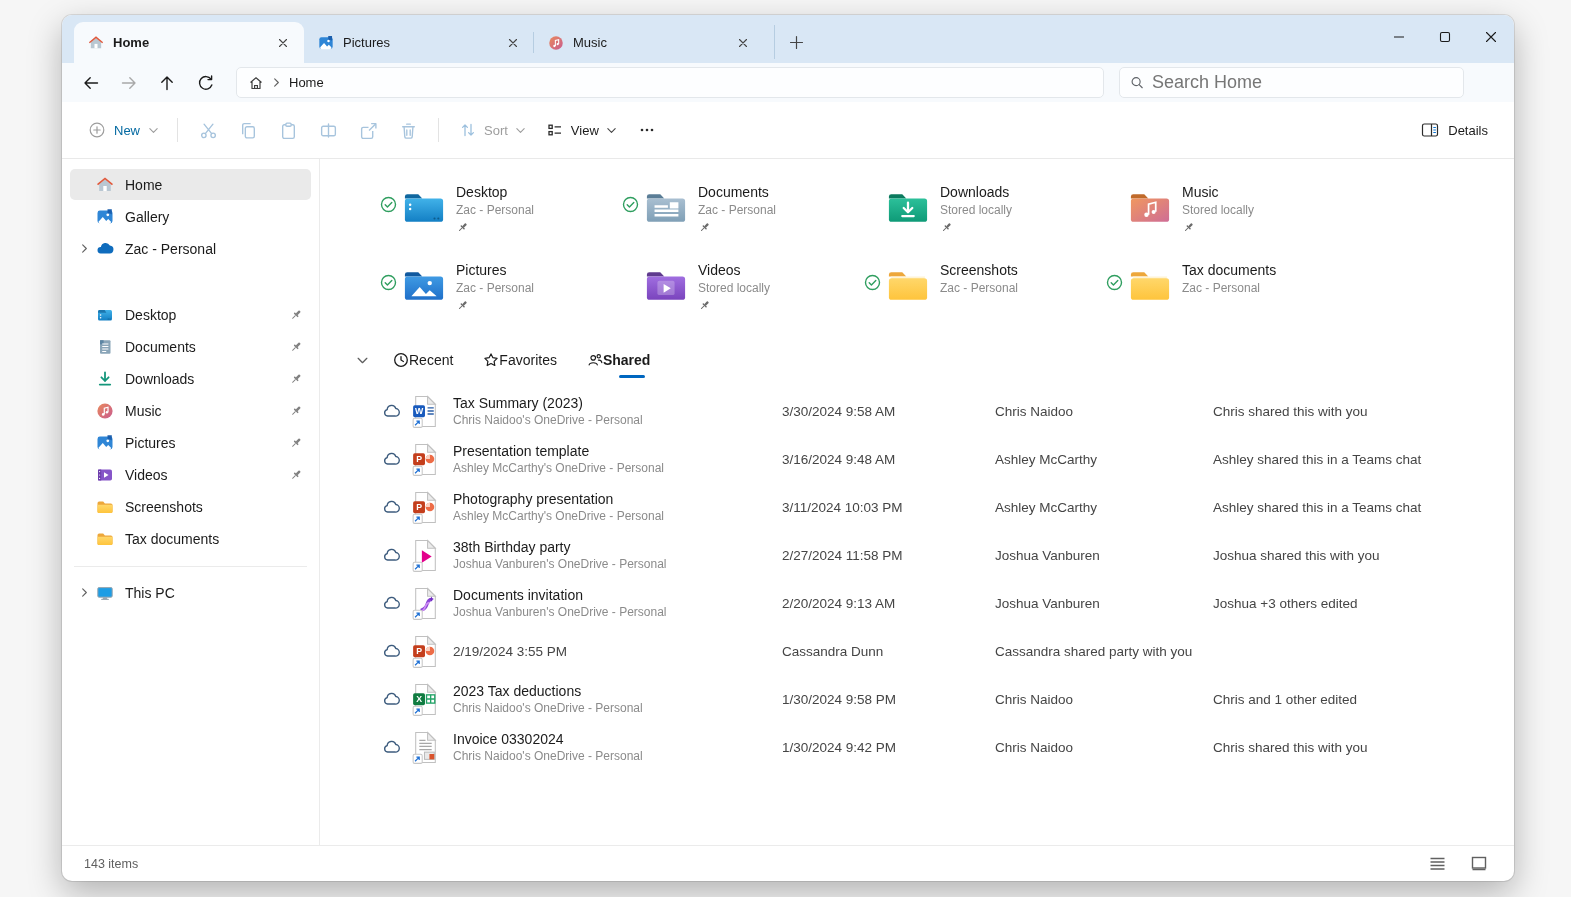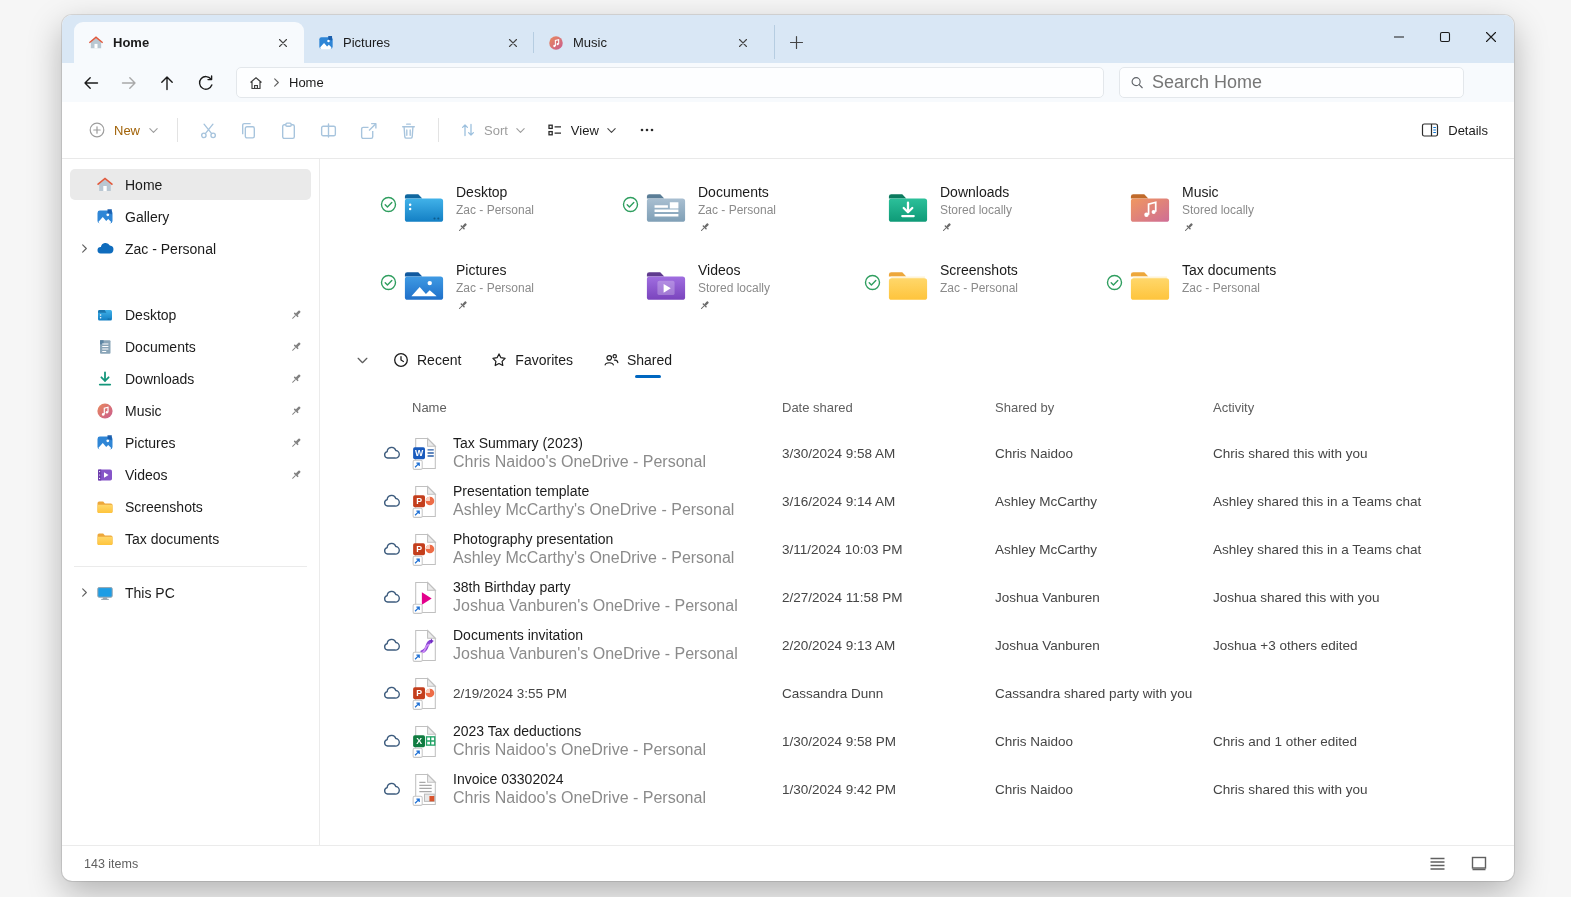--- a/index.html
+++ b/index.html
@@ -18,21 +18,21 @@
 .winbtn{width:46px;height:44px;display:flex;align-items:center;justify-content:center}
 
 .navbar{height:39px;background:#f7fafd;display:flex;align-items:center;padding:0 14px 0 10px;flex:none}
 .navbtn{width:38px;height:32px;display:flex;align-items:center;justify-content:center;border-radius:5px}
 .addressbar{width:868px;height:31px;margin-left:12px;background:#fdfeff;border:1px solid #e3e7eb;border-radius:5px;display:flex;align-items:center;gap:7px;padding:0 11px;font-size:13px;color:#1b1b1b}
 .searchbar{width:345px;height:31px;margin-left:15px;background:#fdfeff;border:1px solid #e3e7eb;border-radius:5px;display:flex;align-items:center;gap:8px;padding:0 10px}
 .searchbar input{border:none;outline:none;background:transparent;font-size:18px;color:#1b1b1b;width:100%;font-family:"Liberation Sans",sans-serif}
 .searchbar input::placeholder{color:#767676}
 
 .toolbar{height:57px;background:#fff;display:flex;align-items:center;padding:0 18px;flex:none;border-bottom:1px solid #e9e9e9}
-.tb-new{display:flex;align-items:center;gap:8px;font-size:13px;color:#a16207;padding:0 8px;height:36px}
+.tb-new{display:flex;align-items:center;gap:8px;font-size:13px;color:#0369a1;padding:0 8px;height:36px}
 .tb-div{width:1px;height:24px;background:#e3e3e3;margin:0 10px}
 .tb-ic{width:40px;height:36px;display:flex;align-items:center;justify-content:center;border-radius:5px}
 .tb-drop{display:flex;align-items:center;gap:7px;height:36px;padding:0 10px;font-size:13px}
 .tb-drop.dis{color:#9d9d9d}
 .tb-drop.en{color:#1b1b1b}
 .tb-details{margin-left:auto;display:flex;align-items:center;gap:8px;font-size:13px;color:#1b1b1b;height:36px;padding:0 8px}
 
 .bodyrow{flex:1;display:flex;min-height:0}
 .sidebar{width:258px;flex:none;border-right:1px solid #ebebeb;padding:10px 8px 0 8px;overflow:hidden}
 .sb-item{height:31px;display:flex;align-items:center;border-radius:5px;padding:0 8px 0 2px;font-size:14px;color:#1b1b1b;margin-bottom:1px}
@@ -48,32 +48,32 @@
 .sec-head{display:flex;align-items:center;gap:11px;height:28px}
 .sec-title{font-size:14px;font-weight:bold;color:#1b1b1b}
 .tiles{display:grid;grid-template-columns:repeat(4,242px);margin:12px 0 0 24px;row-gap:16px}
 .tile{display:flex;align-items:flex-start;height:62px}
 .tile-check{width:20px;flex:none;margin-top:13px}
 .tile-folder{width:42px;height:35px;margin:7px 11px 0 3px;flex:none}
 .tile-name{font-size:14px;color:#1b1b1b;margin-top:1px}
 .tile-sub{font-size:12px;color:#8b8b8b;margin-top:3px}
 .tile-pin{margin-top:4px}
 .stabs{display:flex;align-items:center;margin-top:22px;height:30px}
-.stab{display:flex;align-items:center;gap:8px;font-size:14px;color:#1b1b1b;padding:4px 10px;margin-left:10px;position:relative}
-.stab.active .stab-label{font-weight:normal}
+.stab{display:flex;align-items:center;font-size:14px;color:#1b1b1b;padding:4px 10px;margin-left:10px;position:relative}
+.stab.active .stab-label{font-weight:bold}
 .stab.active::after{content:"";position:absolute;left:42px;width:26px;bottom:-6px;height:3px;border-radius:2px;background:#0067c0}
 .stabs .sec-chev{margin-right:4px}
 .tgrid{display:grid;grid-template-columns:30px 41px 329px 213px 218px 1fr;padding-left:26px;align-items:center}
 .thead{margin-top:22px;font-size:13px;color:#5f5f5f;height:20px}
 .rows{margin-top:12px}
 .frow{height:48px}
 .fcloud{display:flex;align-items:center}
 .ficon{width:27px;height:33px}
 .fn1{font-size:14px;color:#1b1b1b;white-space:nowrap;overflow:hidden}
-.fn2{font-size:16px;color:#8b8b8b;margin-top:2px;white-space:nowrap}
+.fn2{font-size:12px;color:#8b8b8b;margin-top:2px;white-space:nowrap}
 .fmeta{font-size:13.5px;color:#454545}
 
 .statusbar{height:36px;flex:none;border-top:1px solid #ebebeb;display:flex;align-items:center;padding:0 22px;font-size:12.5px;color:#5f5f5f}
 .sb-right{margin-left:auto;display:flex;gap:16px;align-items:center}
 .sb-viewbtn{width:26px;height:24px;display:flex;align-items:center;justify-content:center}
 .sprite{position:absolute;width:0;height:0;overflow:hidden}
 </style>
 </head>
 <body>
 
@@ -798,26 +798,20 @@
   </div>
             <div class="stab active">
     <svg width="16" height="16" viewBox="0 0 18 18">
                 <use href="#i-people"></use>
               </svg>
     <span class="stab-label">Shared</span>
   </div>
           </div>
       </div>
 
-      <div class="tgrid thead" id="thead">
-          <span style="grid-column: 2 / 4;">Name</span>
-          <span style="grid-column: 4;">Date shared</span>
-          <span style="grid-column: 5;">Shared by</span>
-          <span style="grid-column: 6;">Activity</span>
-        </div>
       <div class="rows" id="rows">
           <div class="tgrid frow">
     <span class="fcloud">
               <svg width="19" height="19" viewBox="0 0 18 18">
                 <use href="#i-cloud"></use>
               </svg>
             </span>
     <svg class="ficon" viewBox="0 0 26 32">
               <use href="#i-file-word"></use>
             </svg>
@@ -835,21 +829,21 @@
                 <use href="#i-cloud"></use>
               </svg>
             </span>
     <svg class="ficon" viewBox="0 0 26 32">
               <use href="#i-file-powerpoint"></use>
             </svg>
     <div class="fname">
       <div class="fn1">Presentation template</div>
       <div class="fn2">Ashley McCarthy's OneDrive - Personal</div>
     </div>
-    <div class="fmeta">3/16/2024 9:14 AM</div>
+    <div class="fmeta">3/16/2024 9:48 AM</div>
     <div class="fmeta">Ashley McCarthy</div>
     <div class="fmeta">Ashley shared this in a Teams chat</div>
   </div>
           <div class="tgrid frow">
     <span class="fcloud">
               <svg width="19" height="19" viewBox="0 0 18 18">
                 <use href="#i-cloud"></use>
               </svg>
             </span>
     <svg class="ficon" viewBox="0 0 26 32">

